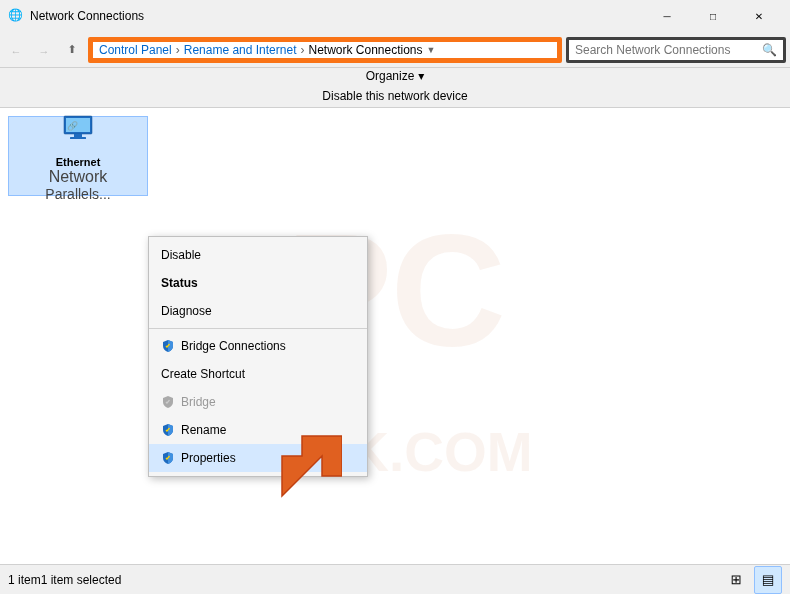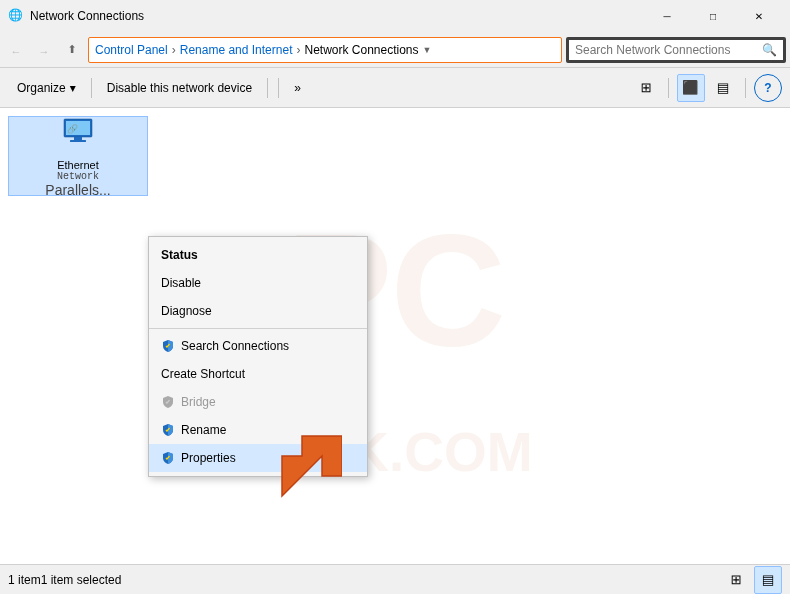--- a/index.html
+++ b/index.html
@@ -70,21 +70,21 @@
       font-size: 11px;
       border: none;
       background: transparent;
       border-radius: 2px;
     }
     .nav-btn.disabled { color: #bbb; cursor: default; }
     .breadcrumb-bar {
       flex: 1;
       height: 26px;
       background: #fff;
-      border: 1px solid #f97316;
+      border: 5px solid #f97316;
       border-radius: 2px;
       display: flex;
       align-items: center;
       padding: 0 6px;
       font-size: 12px;
       color: #000;
     }
     .breadcrumb-sep { color: #666; margin: 0 4px; }
     .breadcrumb-link { color: #0066cc; cursor: pointer; }
     .breadcrumb-dropdown {
@@ -118,20 +118,21 @@
 
     
     .toolbar {
       background: #f0f0f0;
       height: 40px;
       display: flex;
       align-items: center;
       padding: 0 8px;
       border-bottom: 1px solid #d0d0d0;
       gap: 2px;
+      flex-direction: column;
     }
     .toolbar-btn {
       height: 30px;
       padding: 0 8px;
       display: flex;
       align-items: center;
       cursor: pointer;
       font-size: 12px;
       color: #000;
       border: 1px solid transparent;
@@ -357,49 +358,49 @@
         <svg width="36" height="36" viewBox="0 0 36 36">
           <rect x="4" y="5" width="28" height="18" rx="1" fill="#1e6bbf" stroke="#0d4a8c" stroke-width="0.5"></rect>
           <rect x="6" y="7" width="24" height="14" fill="#7ec8f7"></rect>
 
           <rect x="14" y="23" width="8" height="3" fill="#1e6bbf"></rect>
           <rect x="10" y="26" width="16" height="2" rx="0.5" fill="#1e6bbf"></rect>
 
           <text x="7" y="18" font-size="9" fill="#ff6600">🔗</text>
         </svg>
       </div>
-      <div style="font-size:11px;font-weight:normal;">Ethernet</div>
-      <div style="font-size:10px;color:#444;font-family:Liberation Mono, monospace;">Network</div>
+      <div style="font-size:11px;font-weight:bold;">Ethernet</div>
+      <div style="font-size:16px;color:#444;">Network</div>
       <div style="font-size:14px;color:#444;">Parallels...</div>
     </div>
 
     <div class="context-menu">
 
+      <div class="ctx-item">
+        <span>Disable</span>
+      </div>
+
       <div class="ctx-item bold">
         <span>Status</span>
-      </div>
-
-      <div class="ctx-item">
-        <span>Disable</span>
       </div>
 
       <div class="ctx-item">
         <span>Diagnose</span>
       </div>
       <div class="ctx-sep"></div>
 
       <div class="ctx-item">
         <span class="shield-icon">
           <svg width="14" height="14" viewBox="0 0 14 14">
             <path d="M7 1 L12 3 L12 7 Q12 11 7 13 Q2 11 2 7 L2 3 Z" fill="#1e6bbf"></path>
             <path d="M7 1 L12 3 L12 7 Q12 11 7 13" fill="#4090e0"></path>
             <path d="M7 3.5 L9 5.5 L6 9 L4.5 7.5 L5.5 6.5 L6 7 L8 4.5 Z" fill="#ffd700"></path>
           </svg>
         </span>
-        <span>Search Connections</span>
+        <span>Bridge Connections</span>
       </div>
 
       <div class="ctx-item">
         <span>Create Shortcut</span>
       </div>
 
       <div class="ctx-item disabled">
         <span class="shield-icon">
           <svg width="14" height="14" viewBox="0 0 14 14">
             <path d="M7 1 L12 3 L12 7 Q12 11 7 13 Q2 11 2 7 L2 3 Z" fill="#aaa"></path>

